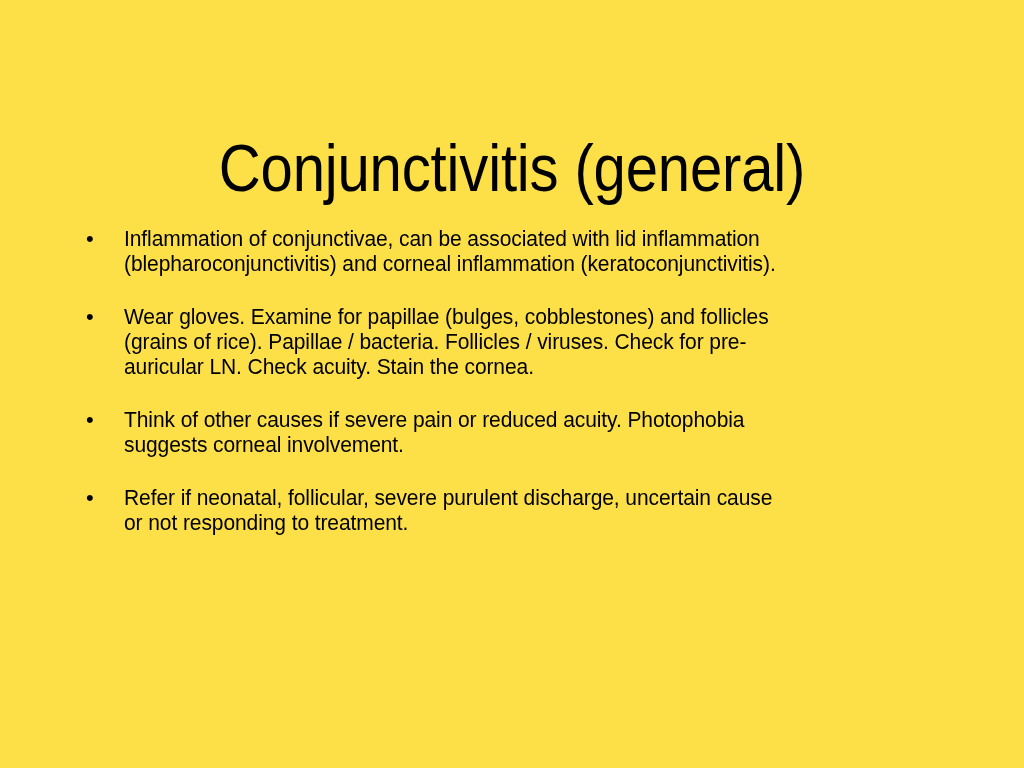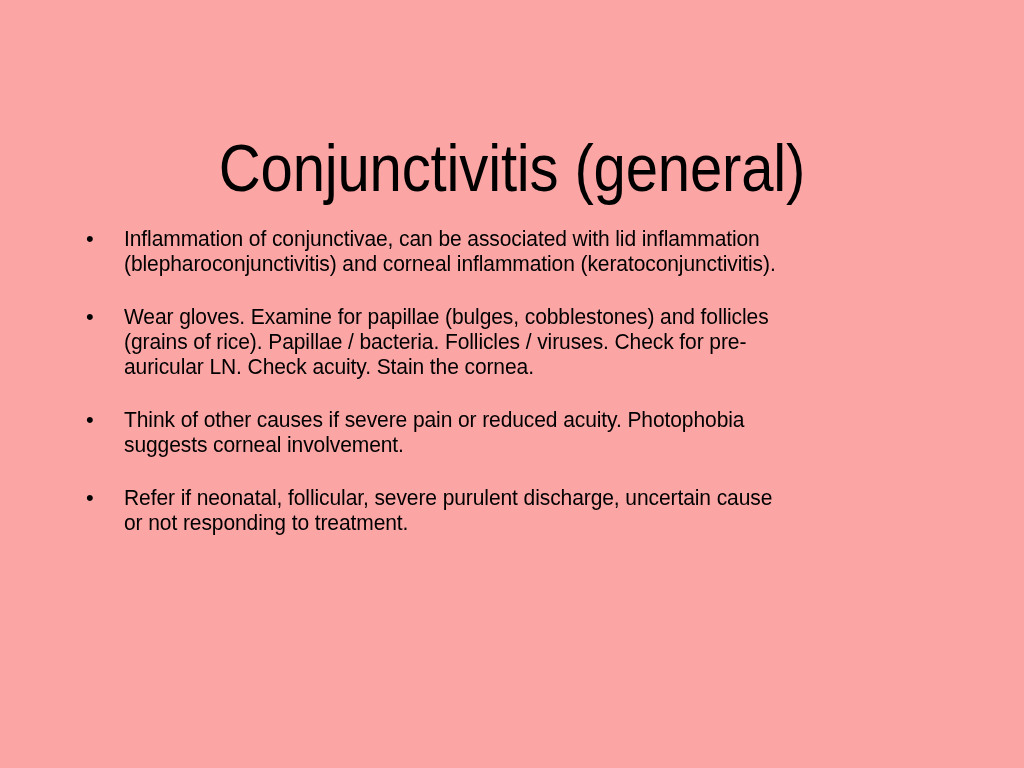--- a/index.html
+++ b/index.html
@@ -78,21 +78,21 @@
     font-weight: 400;
     letter-spacing: -0.1px;
     white-space: pre-line;
     transform: scaleX(0.955);
     transform-origin: 0 50%;
   }
 </style>
 </head>
 <body style="background: rgb(255, 255, 255);">
 
-<div class="slide" style="background: #fca5a5; color: rgb(0, 0, 0);">
+<div class="slide" style="background: #fde047; color: rgb(0, 0, 0);">
 
   <h1 class="slide-title">Conjunctivitis (general)</h1>
 
   <div class="body-list">
 
     <div class="bullet-item">
       <span class="bullet-marker">•</span>
       <span class="bullet-text">Inflammation of conjunctivae, can be associated with lid inflammation
 (blepharoconjunctivitis) and corneal inflammation (keratoconjunctivitis).</span>
     </div>

